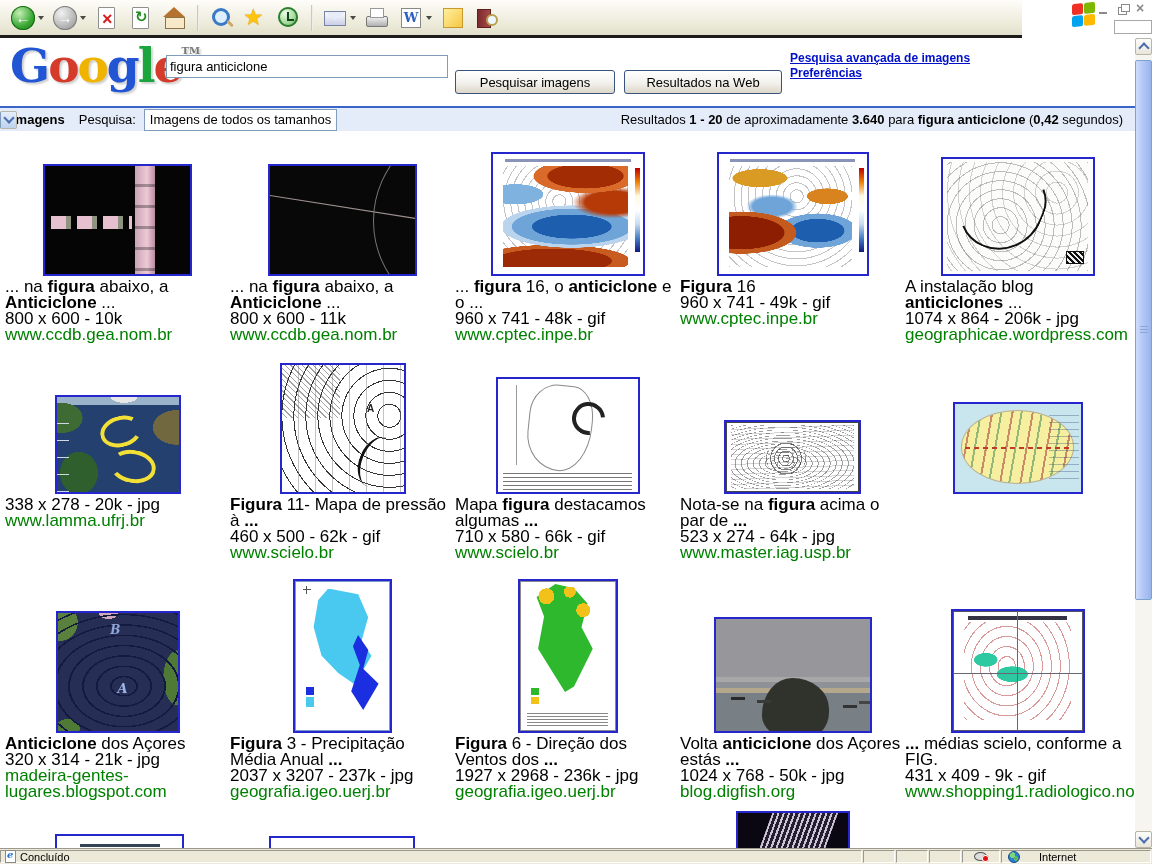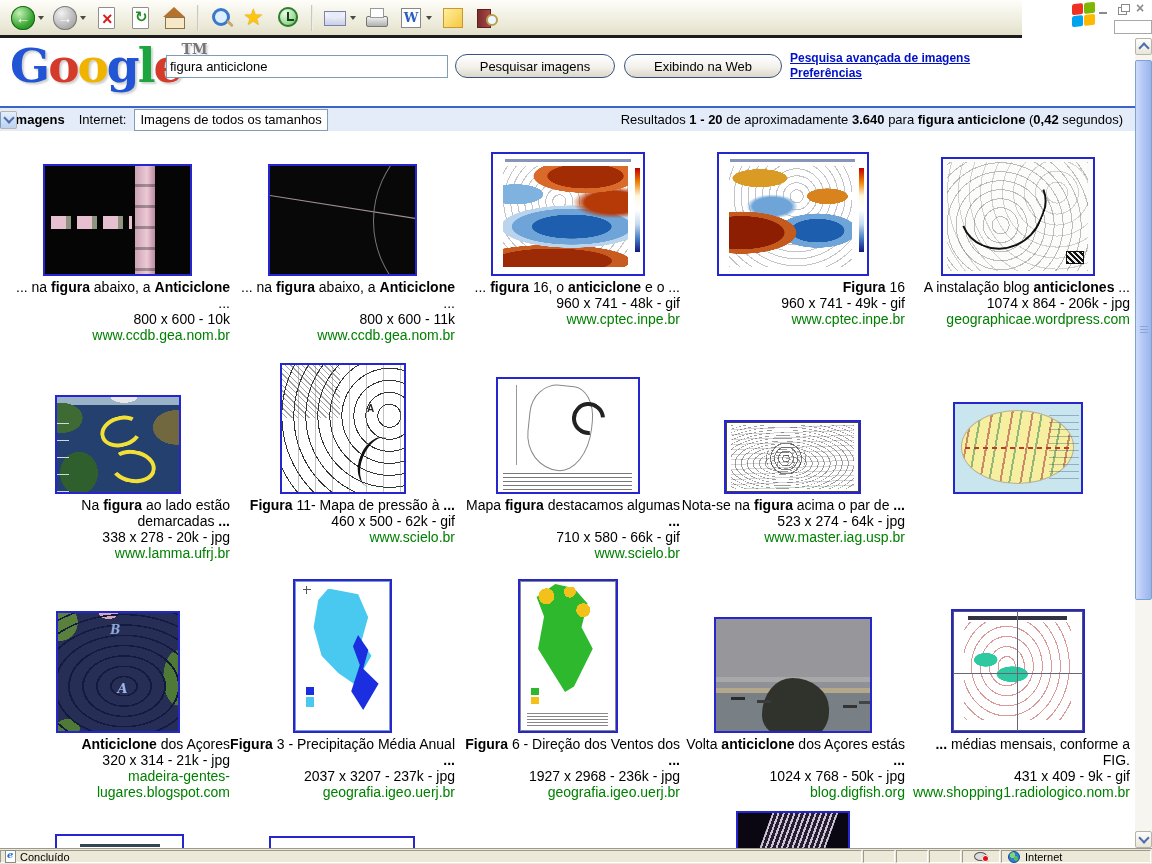--- a/index.html
+++ b/index.html
@@ -63,24 +63,24 @@
   .wb-rest::after{content:"";position:absolute;left:4px;top:0;width:7px;height:6px;border:1px solid #8a8a8a;background:#fff}
   .wb-close::before{content:"\00d7";position:absolute;left:0;top:-3px;font:bold 14px/14px "Liberation Sans",sans-serif;color:#8a8a8a}
   #edgebox{position:absolute;right:0;top:20px;width:36px;height:12px;border:1px solid #a8a8a8;background:#fff}
 
   
   #content{position:absolute;left:0;top:38px;width:1135px;height:810px;overflow:hidden;background:#fff}
 
   #ghead{position:relative;height:68px}
   #glogo{position:absolute;left:10px;top:0;font-family:"DejaVu Serif",serif;font-weight:bold;font-size:47px;letter-spacing:-2px;
     text-shadow:2px 2px 2px rgba(120,120,120,.35)}
-  #glogo sup{font-size:14px;letter-spacing:0;color:#777;vertical-align:28px}
+  #glogo sup{font-size:10px;letter-spacing:0;color:#777;vertical-align:28px}
   #searchbox{position:absolute;left:166px;top:17px;width:274px;height:19px;border:1px solid #7f9db9;
     font:13px "Liberation Sans",sans-serif;padding:1px 3px}
-  .xpbtn{position:absolute;top:16px;height:24px;padding:0 14px;border:1px solid #39537f;border-radius:12px;
+  .xpbtn{position:absolute;top:32px;height:24px;padding:0 14px;border:1px solid #39537f;border-radius:3px;
     background:linear-gradient(#ffffff,#f2f1ec 55%,#dcd7c8);font:13px "Liberation Sans",sans-serif;box-shadow:inset 0 1px 0 #fff}
   #btn-images{left:455px;width:160px}
   #btn-web{left:624px;width:158px}
   #glinks{position:absolute;left:790px;top:13px;font-size:12px;line-height:15px}
   #glinks a{color:#0010c8;text-decoration:underline;display:block;font-weight:bold}
 
   #bluebar{height:25px;border-top:2px solid #3b64c8;background:#e5ecf9;font-size:13px;
     display:flex;align-items:center;padding:0 12px;box-sizing:border-box}
   #bluebar .blabel{font-weight:bold;margin-right:14px}
   #bluebar .bshow{margin-right:8px}
@@ -92,21 +92,21 @@
   .chev.down{transform:rotate(-135deg);margin-top:-3px}
   .chev.up{transform:rotate(45deg);margin-top:3px}
   #stats{margin-left:auto;white-space:nowrap}
 
   
   .rrow{display:flex;padding-left:5px}
   .r1{margin-top:20px}.r2{margin-top:14px}.r3{margin-top:15px}
   .rcell{width:225px;display:flex;flex-direction:column;align-items:center}
   .tz{display:flex;align-items:flex-end;justify-content:center}
   .r1 .tz{height:125px}.r2 .tz{height:137px}.r3 .tz{height:157px}
-  .capzone{text-align:right;font-size:14px;line-height:16px;color:#000;padding-top:3px;width:100%}
+  .capzone{text-align:left;font-size:17px;line-height:16px;color:#000;padding-top:3px;width:100%}
   .r1 .capzone{min-height:49px}.r2 .capzone{min-height:61px}.r3 .capzone{min-height:65px}
   .rurl{color:#008000}
   .thumb{position:relative;overflow:hidden;border:2px solid #2626cf;background:#fff;box-sizing:content-box}
   .thumb i{position:absolute;display:block;font-style:normal}
 
   
   .t-bars3d{background:#050505}
   .t-bars3d .a{left:62%;top:0;bottom:0;width:14%;
     background:repeating-linear-gradient(180deg,rgba(0,0,0,0) 0 18px,rgba(0,0,0,.3) 18px 21px),
     linear-gradient(90deg,#caa3b4,#edc9d6 60%,#b98ba0)}
@@ -239,21 +239,21 @@
     background:repeating-linear-gradient(180deg,#8aa6d8 0 1px,rgba(0,0,0,0) 1px 3px)}
 
   
   #statusbar{position:absolute;left:0;bottom:0;width:1152px;height:16px;background:#ece9d8;
     border-top:1px solid #9b998c;display:flex;align-items:center;font-size:11px;color:#000;box-sizing:border-box}
   .pane{height:13px;border:1px solid;border-color:#9c9a90 #fff #fff #9c9a90;margin-right:1px;box-sizing:border-box;
     display:flex;align-items:center}
   #pane-main{flex:1;padding-left:4px;gap:4px}
   .pane-small{width:32px}
   #pane-priv{width:38px;justify-content:center}
-  #pane-zone{width:150px;padding-left:6px;gap:5px}
+  #pane-zone{width:150px;padding-left:6px;gap:19px}
   .iedoc{width:11px;height:13px;background:#fff;border:1px solid #8a8a8a;position:relative;box-sizing:border-box}
   .iedoc::after{content:"e";position:absolute;left:1px;top:-2px;color:#1b6fd4;font:bold italic 10px "DejaVu Serif",serif}
   .privicon{width:15px;height:11px;position:relative}
   .privicon::before{content:"";position:absolute;left:0;top:1px;width:11px;height:7px;border:1px solid #555;border-radius:50%;background:#ddd}
   .privicon::after{content:"";position:absolute;right:0;bottom:0;width:7px;height:7px;border-radius:50%;background:#d11;
     box-shadow:inset 0 0 0 1px #fff}
   .globe{width:12px;height:12px;border-radius:50%;border:1px solid #14508c;box-sizing:border-box;
     background:radial-gradient(circle at 35% 30%,#7fd47f 0 30%,rgba(0,0,0,0) 31%),
                radial-gradient(circle at 70% 65%,#5cb85c 0 25%,rgba(0,0,0,0) 26%),#2c7fd4}
 
@@ -328,30 +328,30 @@
     </span>
     <span id="edgebox"></span>
   </div>
 
   <div id="content">
 
     <div id="ghead">
       <div id="glogo"><span style="color: rgb(34, 85, 212);">G</span><span style="color: rgb(212, 59, 42);">o</span><span style="color: rgb(240, 180, 0);">o</span><span style="color: rgb(34, 85, 212);">g</span><span style="color: rgb(28, 165, 62);">l</span><span style="color: rgb(212, 59, 42);">e</span><sup>TM</sup></div>
       <input id="searchbox" type="text" value="figura anticiclone" style="">
       <button id="btn-images" class="xpbtn">Pesquisar imagens</button>
-      <button id="btn-web" class="xpbtn">Exibindo na Web</button>
+      <button id="btn-web" class="xpbtn">Resultados na Web</button>
       <div id="glinks">
         <a href="#">Pesquisa avançada de imagens</a>
         <a href="#">Preferências</a>
       </div>
     </div>
 
     <div id="bluebar">
       <span class="blabel">Imagens</span>
-      <span class="bshow">Internet:</span>
+      <span class="bshow">Pesquisa:</span>
       <span class="xpselect">
         <span class="val">Imagens de todos os tamanhos</span>
         <span class="sbtn">
             <span class="chev down"></span>
           </span>
       </span>
       <span id="stats"><span>Resultados </span><b>1 - 20</b><span> de aproximadamente </span><b>3.640</b><span> para </span><b>figura anticiclone</b><span> (</span><b>0,42</b><span> segundos)</span></span>
     </div>
 
     <div class="rrow r1">
@@ -435,21 +435,20 @@
         <div class="rcell">
           <div class="tz">
             <a class="thumb t-satmap" style="width: 122px; height: 95px;">
               <i class="a"></i>
               <i class="b"></i>
               <i class="c"></i>
               <i class="d"></i>
             </a>
           </div>
           <div class="capzone">
-            <div class="cap"><span>Na </span><b>figura</b><span> ao lado estão demarcadas </span><b>...</b></div>
             <div class="meta">338 x 278 - 20k - jpg</div>
             <div class="rurl">www.lamma.ufrj.br</div>
           </div>
         </div>
         <div class="rcell">
           <div class="tz">
             <a class="thumb t-pressmap" style="width: 122px; height: 127px;">
               <i class="a"></i>
               <i class="b"></i>
               <i class="c"></i>
@@ -567,21 +566,21 @@
         <div class="rcell">
           <div class="tz">
             <a class="thumb t-figmap" style="width: 130px; height: 120px;">
               <i class="a"></i>
               <i class="b"></i>
               <i class="c"></i>
               <i class="d"></i>
             </a>
           </div>
           <div class="capzone">
-            <div class="cap"><b>...</b><span> médias mensais, conforme a FIG.</span></div>
+            <div class="cap"><b>...</b><span> médias scielo, conforme a FIG.</span></div>
             <div class="meta">431 x 409 - 9k - gif</div>
             <div class="rurl">www.shopping1.radiologico.nom.br</div>
           </div>
         </div>
       </div>
     <div id="partialrow">
         <a class="thumb pthumb t-pchart" style="left: 55px; top: 21px; width: 125px; height: 80px;">
           <i class="a"></i>
           <i class="b"></i>
           <i class="c"></i>

